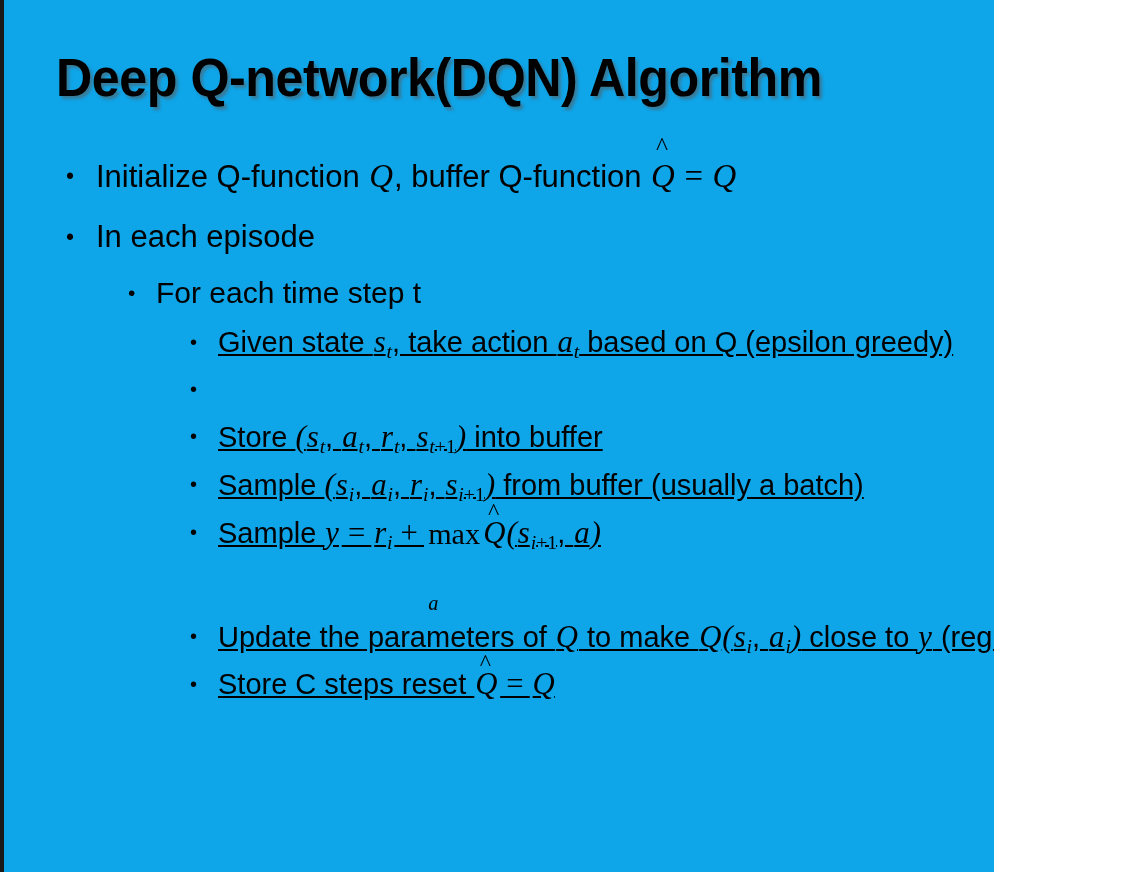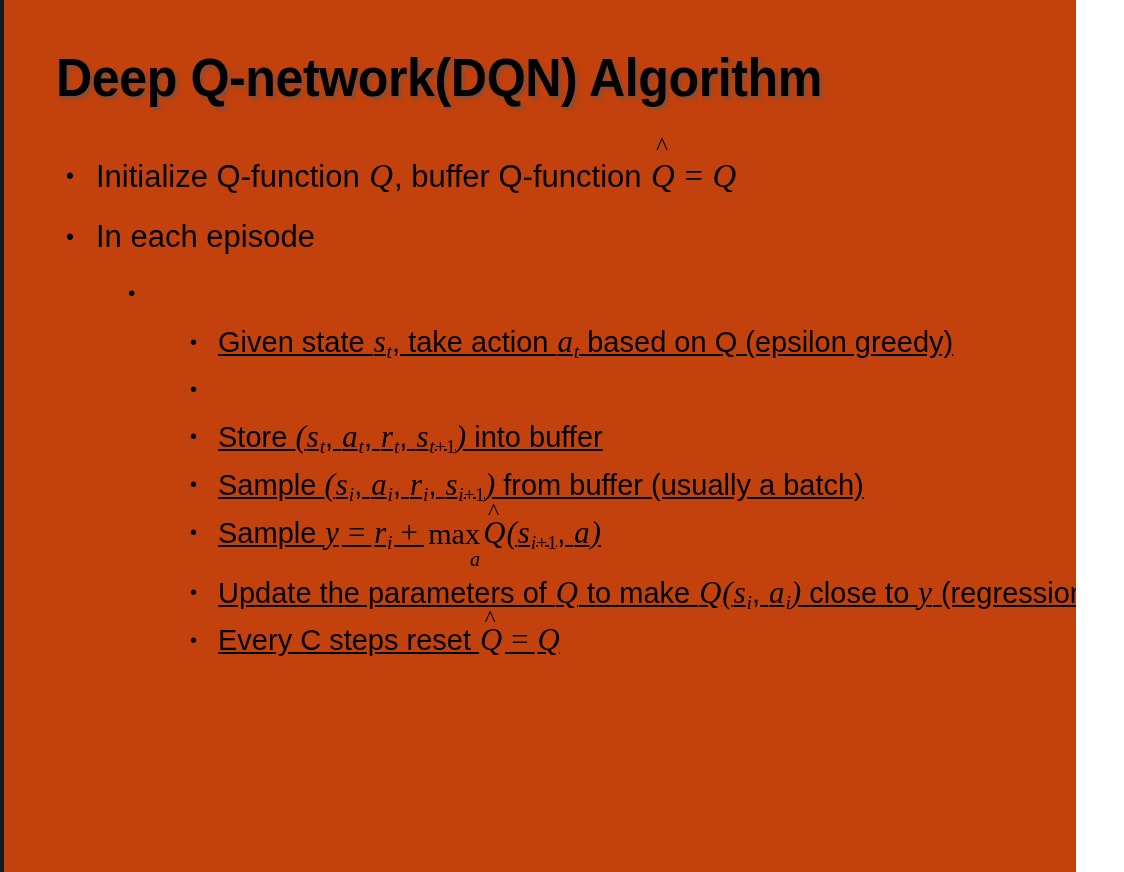--- a/index.html
+++ b/index.html
@@ -2,23 +2,23 @@
 <html><head>
 <meta charset="utf-8">
 <style>
   html, body {
     margin: 0;
     padding: 0;
     background: #ffffff;
   }
   #slide {
     position: relative;
-    width: 1076px;
+    width: 994px;
     height: 872px;
-    background: #c2410c;
+    background: #0ea5e9;
     overflow: hidden;
     font-family: "Liberation Sans", sans-serif;
     color: #000000;
   }
   #left-border {
     position: absolute;
     left: 0;
     top: 0;
     width: 4px;
     height: 872px;
@@ -124,26 +124,27 @@
     top: -0.46em;
     transform: translateX(-58%);
     font-family: "Liberation Serif", serif;
     font-style: normal;
     font-size: 0.78em;
     line-height: 1;
   }
   .limop {
     display: inline-flex;
     flex-direction: column;
-    align-items: flex-end;
+    align-items: flex-start;
     vertical-align: baseline;
     line-height: 1;
     padding: 0 0.08em;
     position: relative;
     top: 0.02em;
+    gap: 44px;
   }
   .limop > .limop-base {
     font-family: "Liberation Serif", serif;
     font-style: normal;
     font-size: 1.04em;
   }
   .limop > .limop-under {
     font-family: "Liberation Serif", serif;
     font-style: italic;
     font-size: 0.70em;
@@ -163,20 +164,21 @@
       <div class="bullet-row lvl1">
         <span class="bullet-glyph">•</span>
         <span class="bullet-text"><span>Initialize Q-function </span><span class="mi">Q</span><span>, buffer Q-function </span><span class="mhat mi">Q<span class="hat">^</span></span><span class="mo"> = </span><span class="mi">Q</span></span>
       </div>
       <div class="bullet-row lvl1">
         <span class="bullet-glyph">•</span>
         <span class="bullet-text"><span>In each episode</span></span>
       </div>
       <div class="bullet-row lvl2">
         <span class="bullet-glyph">•</span>
+        <span class="bullet-text"><span>For each time step t</span></span>
       </div>
       <div class="bullet-row lvl3">
         <span class="bullet-glyph">•</span>
         <span class="bullet-text"><span>Given state </span><span><span class="mi">s</span><sub class="msub">t</sub></span><span>, take action </span><span><span class="mi">a</span><sub class="msub">t</sub></span><span> based on Q (epsilon greedy)</span></span>
       </div>
       <div class="bullet-row lvl3">
         <span class="bullet-glyph">•</span>
       </div>
       <div class="bullet-row lvl3">
         <span class="bullet-glyph">•</span>
@@ -192,17 +194,17 @@
             <span class="limop-base">max</span>
             <span class="limop-under">a</span>
           </span><span class="mhat mi">Q<span class="hat">^</span></span><span class="mparen">(</span><span><span class="mi">s</span><sub class="msub">i<span class="up">+1</span></sub></span><span>, </span><span class="mi">a</span><span class="mparen">)</span></span>
       </div>
       <div class="bullet-row lvl3">
         <span class="bullet-glyph">•</span>
         <span class="bullet-text"><span>Update the parameters of </span><span class="mi">Q</span><span> to make </span><span class="mi">Q</span><span class="mparen">(</span><span><span class="mi">s</span><sub class="msub">i</sub></span><span>, </span><span><span class="mi">a</span><sub class="msub">i</sub></span><span class="mparen">)</span><span> close to </span><span class="mi">y</span><span> (regression)</span></span>
       </div>
       <div class="bullet-row lvl3">
         <span class="bullet-glyph">•</span>
-        <span class="bullet-text"><span>Every C steps reset </span><span class="mhat mi">Q<span class="hat">^</span></span><span class="mo"> = </span><span class="mi">Q</span></span>
+        <span class="bullet-text"><span>Store C steps reset </span><span class="mhat mi">Q<span class="hat">^</span></span><span class="mo"> = </span><span class="mi">Q</span></span>
       </div>
     </div>
 
 </div>
 
 </body></html>

